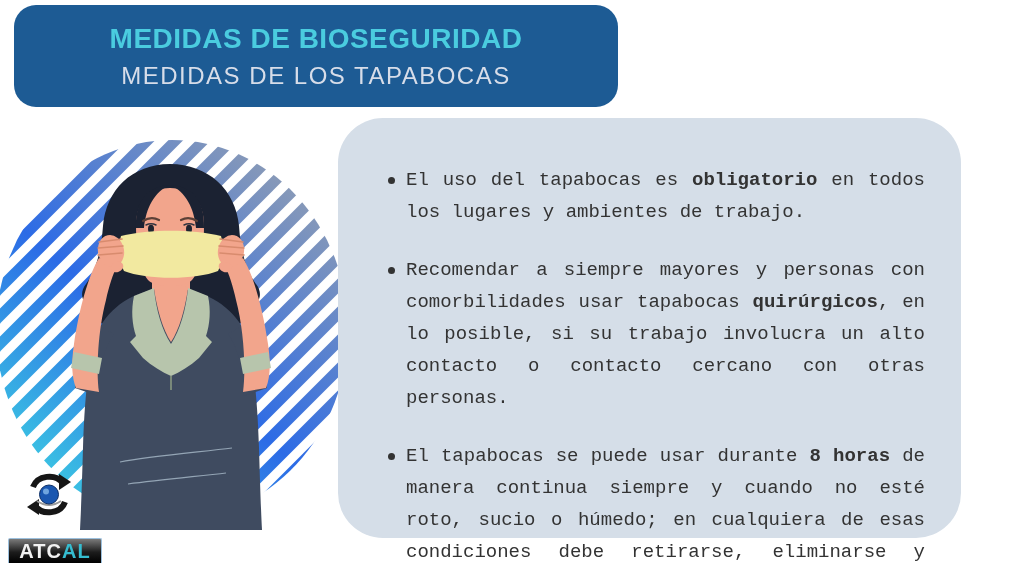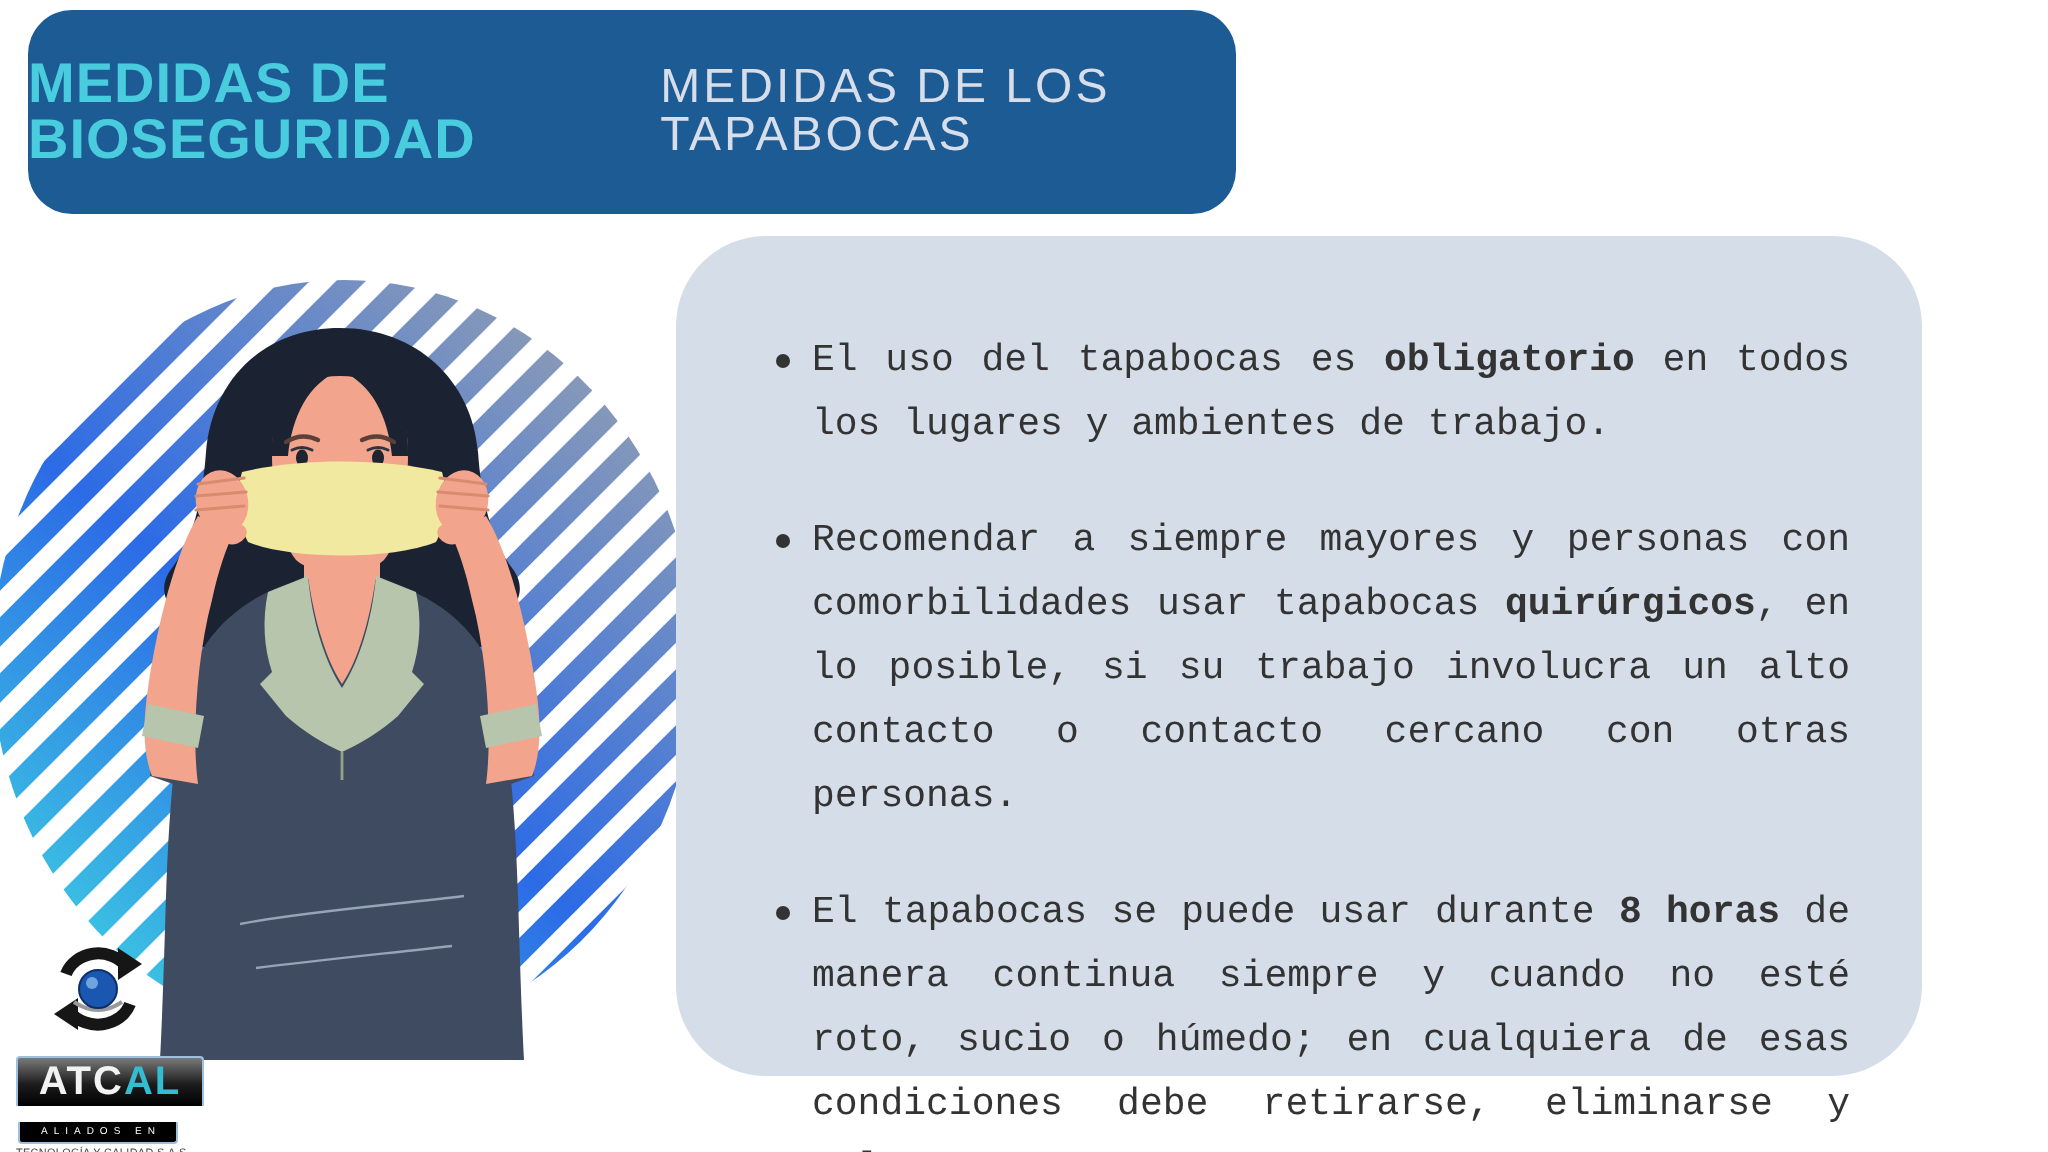--- a/index.html
+++ b/index.html
@@ -7,21 +7,21 @@
     width:1024px;height:576px;position:relative;overflow:hidden;
     background:#ffffff;
     font-family:"Liberation Sans", sans-serif;
   }
   .page{position:absolute;inset:0;}
 
   
   .banner{
     position:absolute;left:14px;top:5px;width:604px;height:102px;
     background:var(--banner-bg);border-radius:22px;
-    display:flex;flex-direction:row;justify-content:center;align-items:center;gap:11px;
+    display:flex;flex-direction:column;justify-content:center;align-items:center;gap:11px;
     z-index:3;
   }
   .banner-title{
     color:var(--title-accent);font-size:28px;font-weight:800;letter-spacing:.5px;line-height:1;
   }
   .banner-subtitle{
     color:var(--subtitle-color);font-size:24px;font-weight:400;letter-spacing:1.5px;line-height:1;
   }
 
   
@@ -50,21 +50,21 @@
   .fill-sage{fill:var(--collar-sage);}
   .fill-mask{fill:var(--mask-yellow);}
   .s0{stop-color:var(--stripe-cyan);}
   .s1{stop-color:var(--stripe-blue);}
   .s2{stop-color:var(--stripe-gray);}
 
   
   .logo{position:absolute;left:8px;top:470px;width:82px;text-align:center;z-index:4;}
   .logo-eye{display:block;margin:0 auto 2px auto;width:52px;height:50px;}
   .logo-box{
-    width:94px;height:25px;margin:8px auto;box-sizing:border-box;
+    width:94px;height:25px;margin:18px auto;box-sizing:border-box;
     background:linear-gradient(180deg,#7a7a7a 0%,#1c1c1c 55%,#000 100%);
     border:1px solid #9cc0dd;border-bottom:none;border-radius:2px 2px 0 0;
     display:flex;align-items:center;justify-content:center;
     font-weight:bold;font-size:20px;line-height:1;letter-spacing:1px;
   }
   .logo-atc{color:#f2f2f2;}
   .logo-al{color:var(--logo-teal);}
   .logo-strip{
     width:80px;margin:0 auto;box-sizing:border-box;background:#000;color:#fff;
     border:1px solid #9cc0dd;border-top:none;border-radius:0 0 2px 2px;

